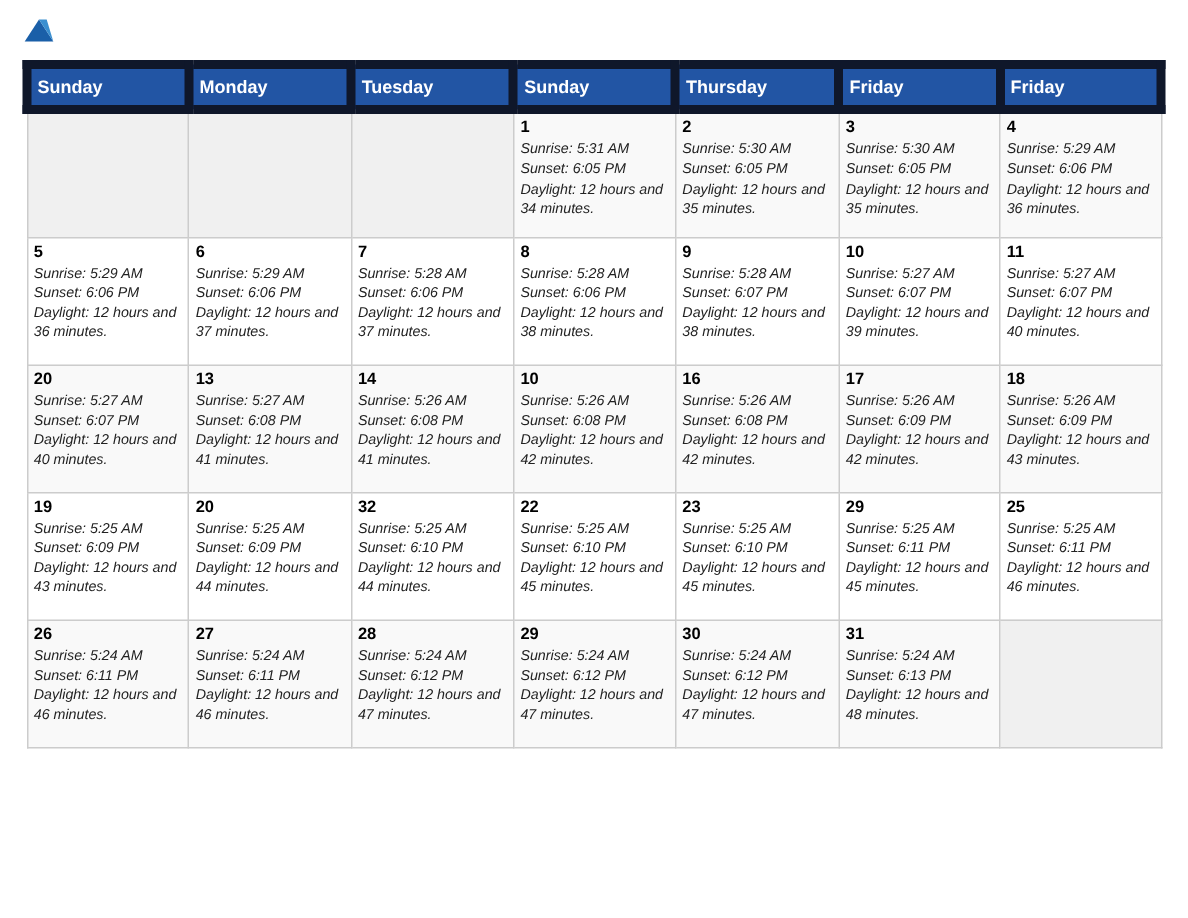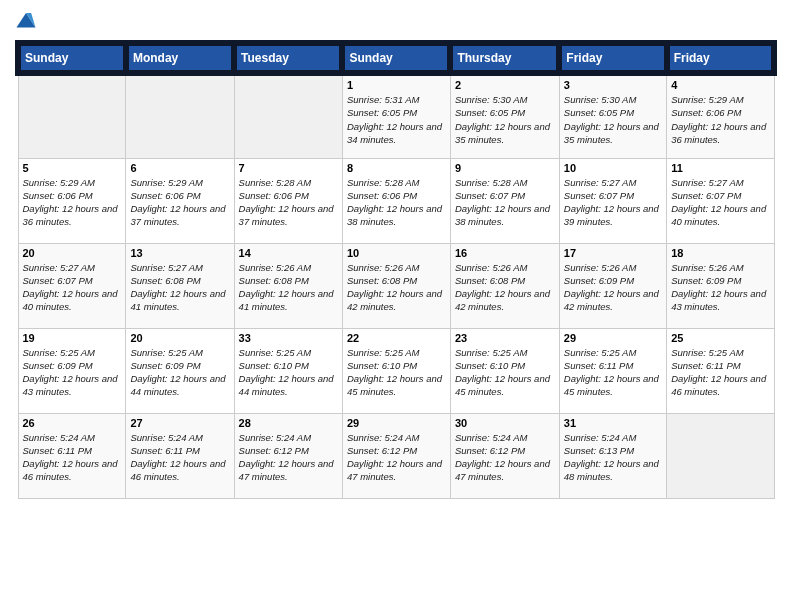--- a/index.html
+++ b/index.html
@@ -215,21 +215,21 @@
         <tr>
           <td>
             <span class="day-number">19</span>
             <div class="day-info">Sunrise: 5:25 AM<br>Sunset: 6:09 PM<br>Daylight: 12 hours and 43 minutes.</div>
           </td>
           <td>
             <span class="day-number">20</span>
             <div class="day-info">Sunrise: 5:25 AM<br>Sunset: 6:09 PM<br>Daylight: 12 hours and 44 minutes.</div>
           </td>
           <td>
-            <span class="day-number">33</span>
+            <span class="day-number">32</span>
             <div class="day-info">Sunrise: 5:25 AM<br>Sunset: 6:10 PM<br>Daylight: 12 hours and 44 minutes.</div>
           </td>
           <td>
             <span class="day-number">22</span>
             <div class="day-info">Sunrise: 5:25 AM<br>Sunset: 6:10 PM<br>Daylight: 12 hours and 45 minutes.</div>
           </td>
           <td>
             <span class="day-number">23</span>
             <div class="day-info">Sunrise: 5:25 AM<br>Sunset: 6:10 PM<br>Daylight: 12 hours and 45 minutes.</div>
           </td>

